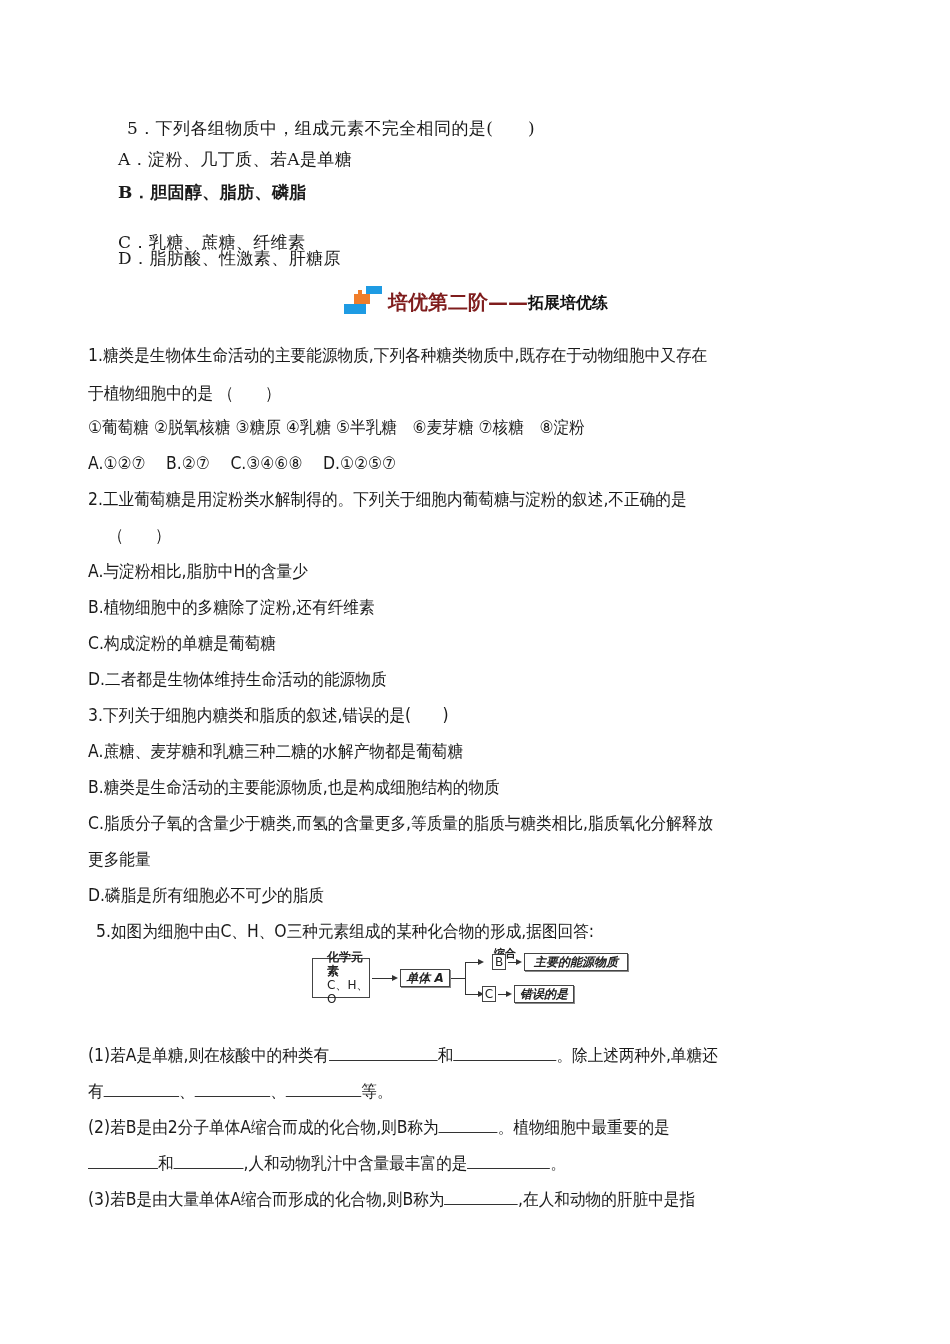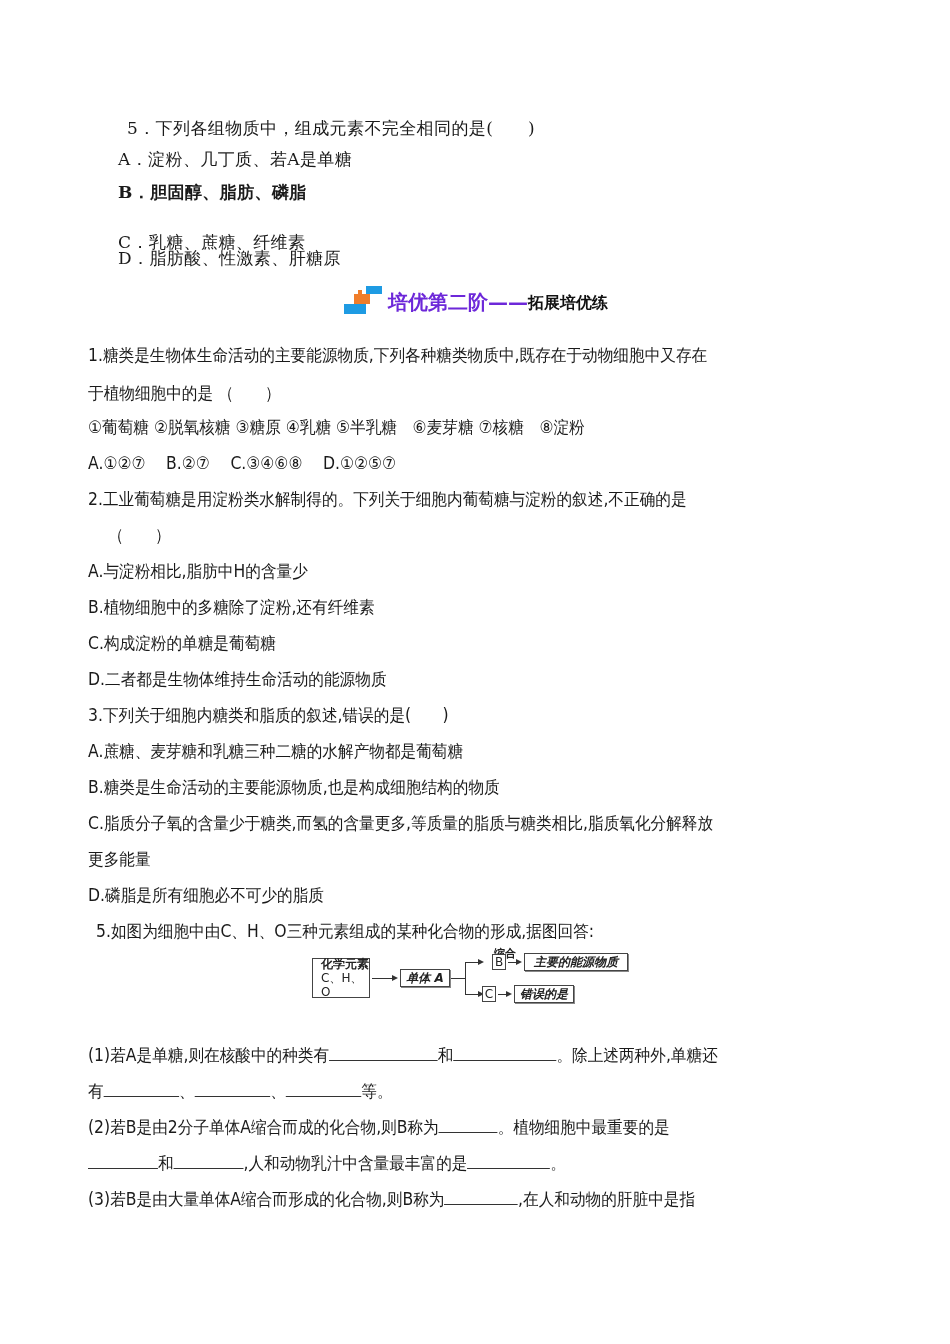--- a/index.html
+++ b/index.html
@@ -16,21 +16,21 @@
     .s2 { font-family: "DejaVu Sans", "Liberation Sans", sans-serif; font-size: 17px; letter-spacing: 0px; transform: scaleX(0.92); transform-origin: left center; }
     .header {
       position: absolute; left: 342px; top: 282px; height: 40px;
       display: flex; align-items: center;
     }
     .header-icon { position: relative; width: 42px; height: 36px; margin-right: 4px; }
     .hi-b1 { position: absolute; left: 24px; top: 2px; width: 16px; height: 8px; background: #1e9be3; }
     .hi-o  { position: absolute; left: 12px; top: 10px; width: 16px; height: 10px; background: #f07d2a; }
     .hi-o2 { position: absolute; left: 16px; top: 6px; width: 4px; height: 4px; background: #f07d2a; }
     .hi-b2 { position: absolute; left: 2px; top: 20px; width: 22px; height: 10px; background: #1e9be3; }
-    .header-main { font-family: "DejaVu Sans", sans-serif; font-weight: bold; font-size: 20px; color: #6d28d9; }
+    .header-main { font-family: "DejaVu Sans", sans-serif; font-weight: bold; font-size: 20px; color: #7f1d1d; }
     .header-sub { font-family: "DejaVu Sans", sans-serif; font-weight: bold; font-size: 16px; color: #111; margin-top: 2px; }
     .blank { display: inline-block; border-bottom: 1px solid #333; height: 18px; vertical-align: baseline; }
     
     .diagram { position: absolute; left: 312px; top: 950px; width: 330px; height: 66px;
       font-family: "DejaVu Sans", sans-serif; font-size: 12px; color: #222; }
     .box { position: absolute; border: 1px solid #444; background: #fff; box-sizing: border-box;
       display: flex; align-items: center; justify-content: center; line-height: 14px; }
     .box.shadow { box-shadow: 1px 1px 0 #888; font-style: italic; }
     .hline { position: absolute; height: 1px; background: #333; }
     .vline { position: absolute; width: 1px; background: #333; }
@@ -81,21 +81,21 @@
   <div class="line s2" style="left:88px; top:775px;">B.糖类是生命活动的主要能源物质,也是构成细胞结构的物质</div>
   <div class="line s2" style="left:88px; top:811px;">C.脂质分子氧的含量少于糖类,而氢的含量更多,等质量的脂质与糖类相比,脂质氧化分解释放</div>
   <div class="line s2" style="left:88px; top:847px;">更多能量</div>
   <div class="line s2" style="left:88px; top:883px;">D.磷脂是所有细胞必不可少的脂质</div>
 </div>
 
 <div>
   <div class="line s2" style="left:96px; top:919px;">5.如图为细胞中由C、H、O三种元素组成的某种化合物的形成,据图回答:</div>
 
   <div class="diagram">
-    <div class="box" style="left:0; top:8px; width:58px; height:40px; flex-direction:column; align-items:flex-start; padding-left:8px;">
+    <div class="box" style="left:0; top:8px; width:58px; height:40px; flex-direction:column; align-items:flex-start; padding-left:14px;">
       <span style="font-weight:bold;">化学元素</span>
       <span>C、H、O</span>
     </div>
     <div class="hline" style="left:60px; top:28px; width:20px;"></div>
     <div class="arrowhead" style="left:80px; top:25px;"></div>
 
     <div class="box shadow" style="left:88px; top:19px; width:50px; height:18px; font-weight:bold;">单体 A</div>
     <div class="hline" style="left:139px; top:28px; width:14px;"></div>
     <div class="vline" style="left:153px; top:12px; height:32px;"></div>
     <div class="hline" style="left:153px; top:12px; width:14px;"></div>

